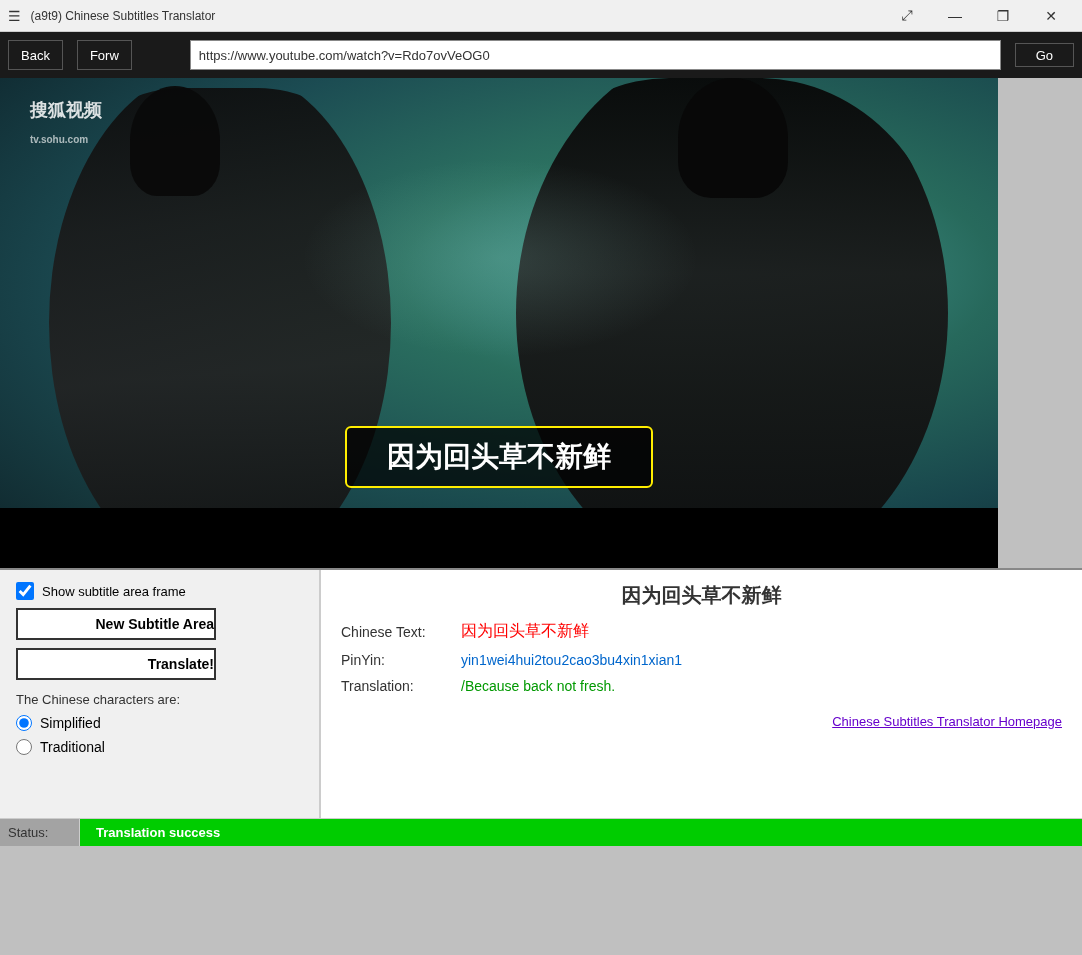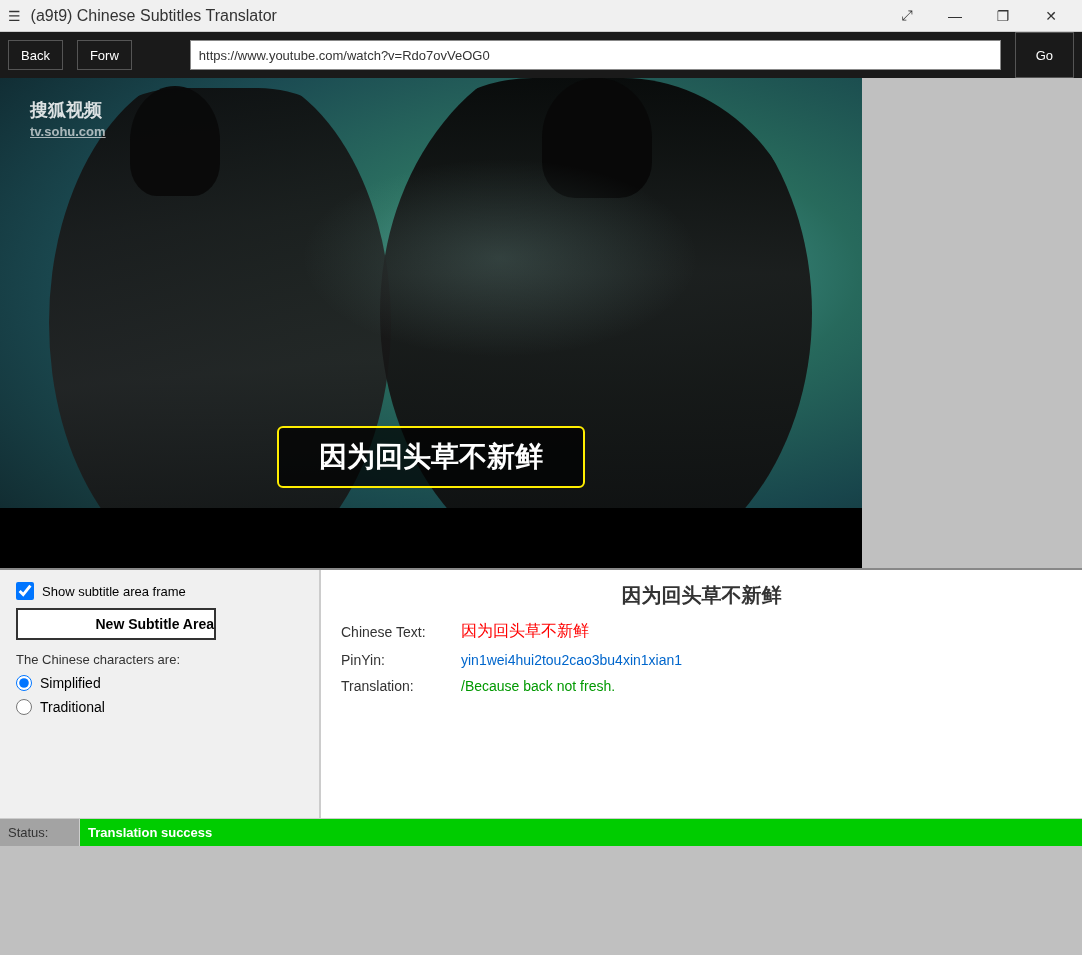--- a/index.html
+++ b/index.html
@@ -21,21 +21,21 @@
       padding: 0 8px;
       border-bottom: 1px solid #ccc;
     }
     .title-bar-menu-icon {
       font-size: 14px;
       color: #333;
       margin-right: 10px;
       cursor: pointer;
     }
     .title-bar-title {
-      font-size: 16px;
+      font-size: 12px;
       color: #333;
       flex: 1;
     }
     .title-bar-controls {
       display: flex;
       gap: 2px;
     }
     .title-bar-btn {
       width: 46px;
       height: 30px;
@@ -77,26 +77,26 @@
       color: #333;
       margin-left: 44px;
     }
     .go-btn {
       background: #1a1a1a;
       border: 1px solid #555;
       color: white;
       padding: 4px 20px;
       font-size: 13px;
       cursor: pointer;
-      height: 46px;
+      height: 24px;
     }
 
     
     .video-area {
-      width: 862px;
+      width: 998px;
       height: 490px;
       background: #0f766e;
       position: relative;
       overflow: hidden;
     }
 
     
     .video-bg {
       width: 100%;
       height: 100%;
@@ -117,24 +117,23 @@
     .watermark {
       position: absolute;
       top: 20px;
       left: 30px;
       color: white;
       font-size: 18px;
       font-weight: bold;
       opacity: 0.85;
     }
     .watermark-sub {
-      font-size: 13px;
+      font-size: 10px;
       opacity: 0.75;
-      margin-top: 2px;
-      text-decoration: underline;
+      margin-top: 12px;
     }
 
     
     .subtitle-overlay {
       position: absolute;
       bottom: 80px;
       left: 50%;
       transform: translateX(-50%);
       background: rgba(0,0,0,0.7);
       border: 2px solid #ffee00;
@@ -281,21 +280,21 @@
       color: #333;
       border-right: 1px solid #ccc;
       height: 100%;
       display: flex;
       align-items: center;
       min-width: 80px;
     }
     .status-value {
       background: #00cc00;
       color: white;
-      padding: 0 8px;
+      padding: 0 16px;
       height: 100%;
       display: flex;
       align-items: center;
       font-weight: bold;
       flex: 1;
     }
   </style>
 </head>
 <body>
 
@@ -361,20 +360,21 @@
 
 <div class="controls-panel">
 
   <div class="left-panel">
     <div class="checkbox-row">
       <input type="checkbox" id="showFrame" checked="" style="">
       <label for="showFrame">Show subtitle area frame</label>
     </div>
 
     <button class="action-btn">New Subtitle Area</button>
+    <button class="action-btn">Translate!</button>
 
 
     <div class="chinese-chars-label">The Chinese characters are:</div>
 
     <div class="radio-row">
       <input type="radio" id="simplified" name="charType" checked="" style="">
       <label for="simplified">Simplified</label>
     </div>
 
     <div class="radio-row">
@@ -394,20 +394,23 @@
     <div class="translation-row">
       <span class="translation-label">PinYin:</span>
       <span class="translation-value-pinyin">yin1wei4hui2tou2cao3bu4xin1xian1</span>
     </div>
 
     <div class="translation-row">
       <span class="translation-label">Translation:</span>
       <span class="translation-value-english">/Because back not fresh.</span>
     </div>
 
+    <div style="display:flex;justify-content:flex-end;margin-top:8px;">
+      <span class="homepage-link">Chinese Subtitles Translator Homepage</span>
+    </div>
   </div>
 
 </div>
 
 <div class="status-bar">
   <span class="status-label">Status:</span>
   <span class="status-value">Translation success</span>
 </div>
 
 </body></html>

